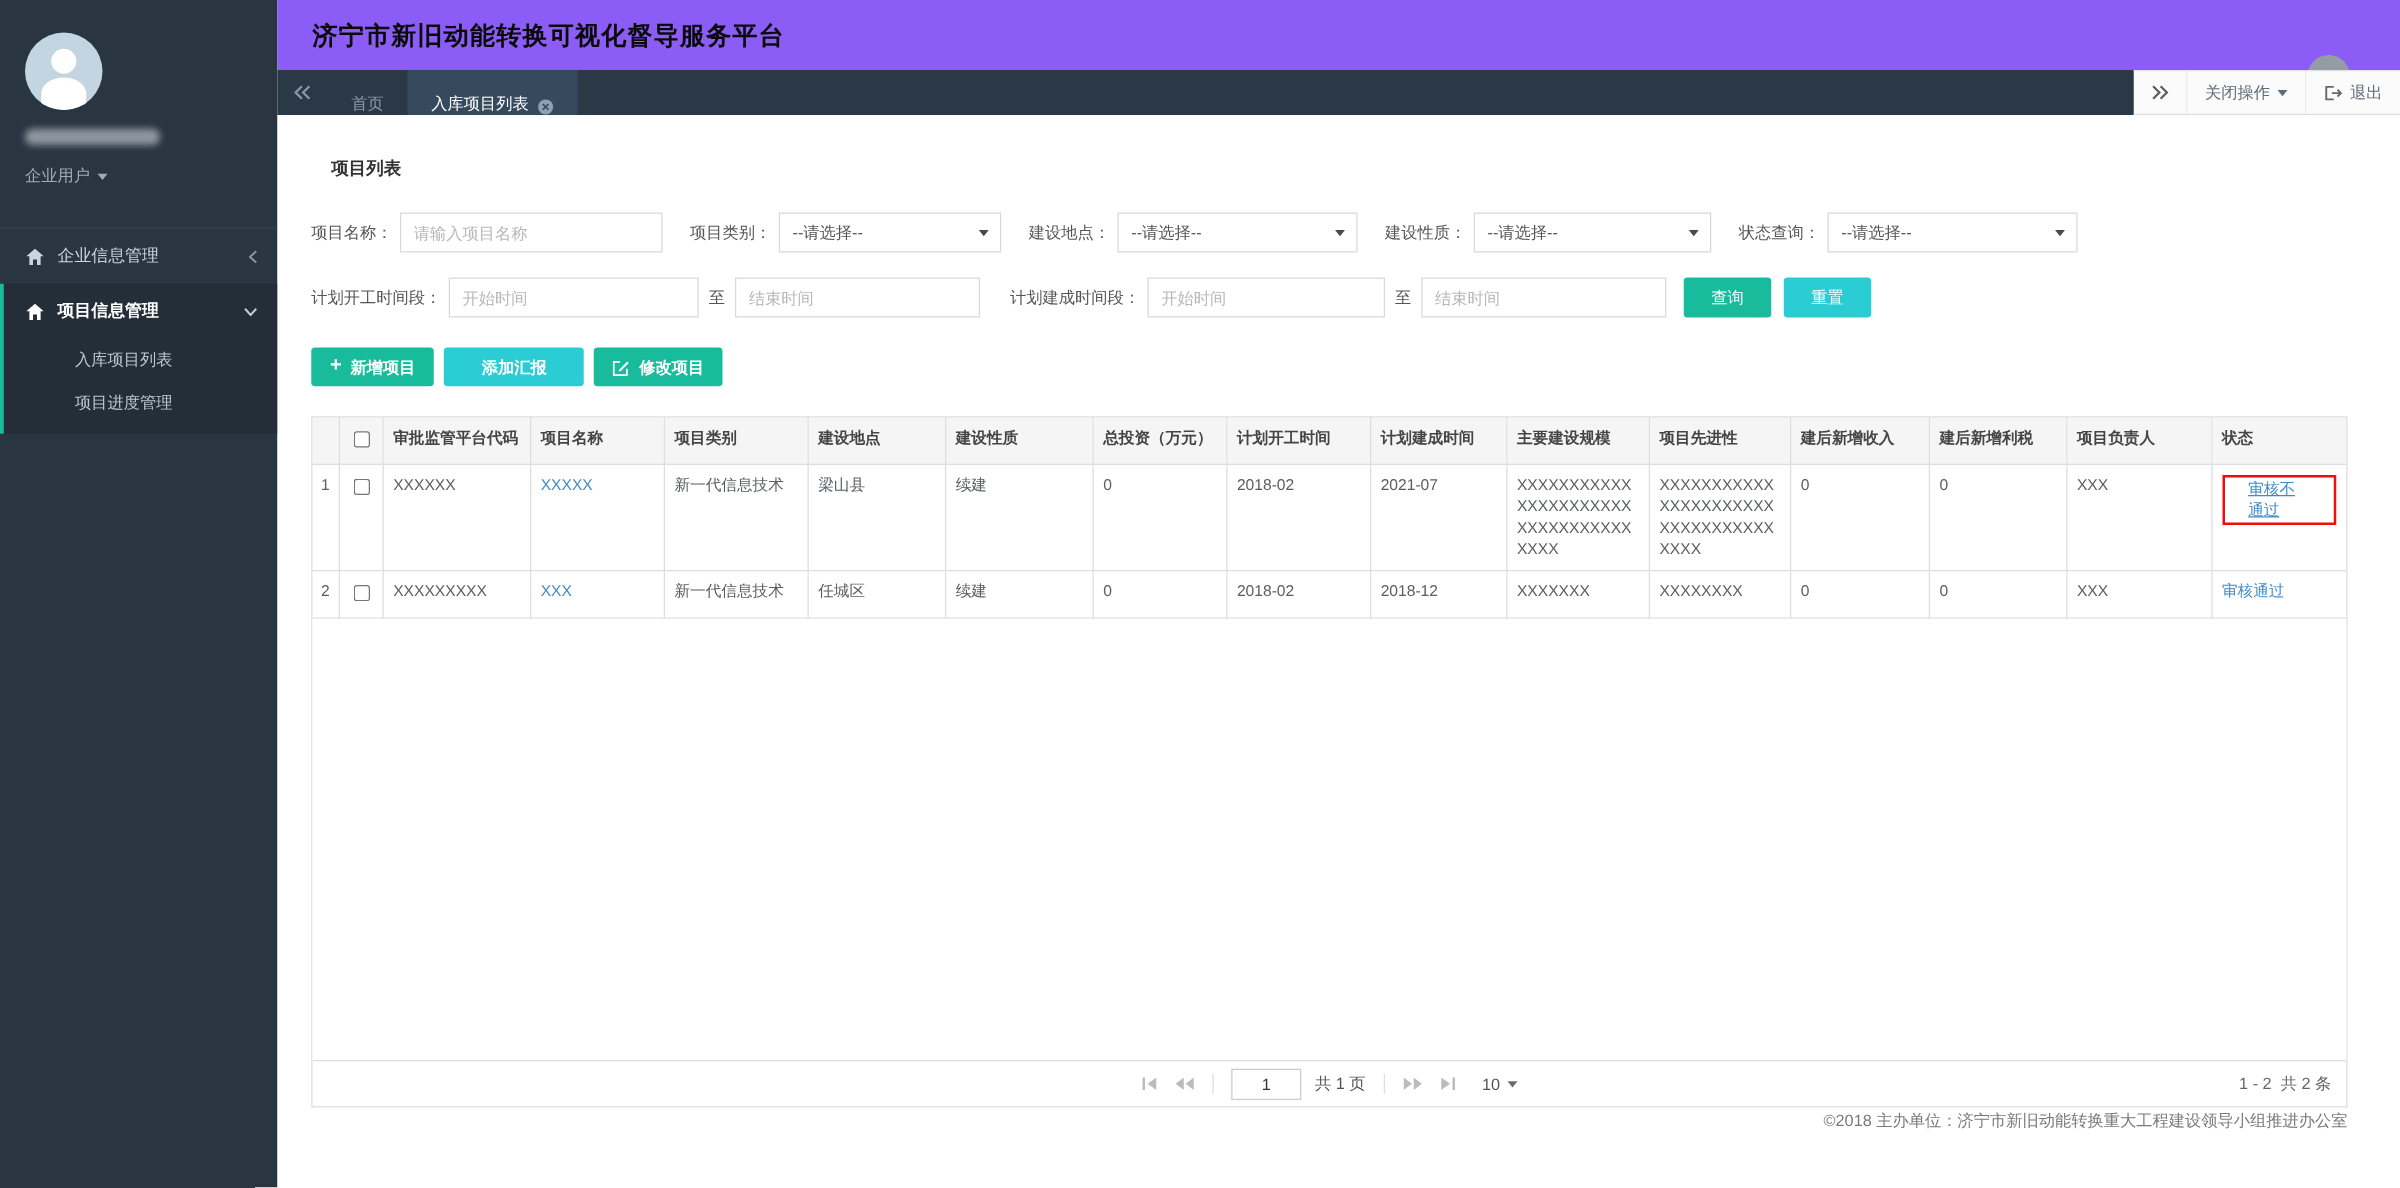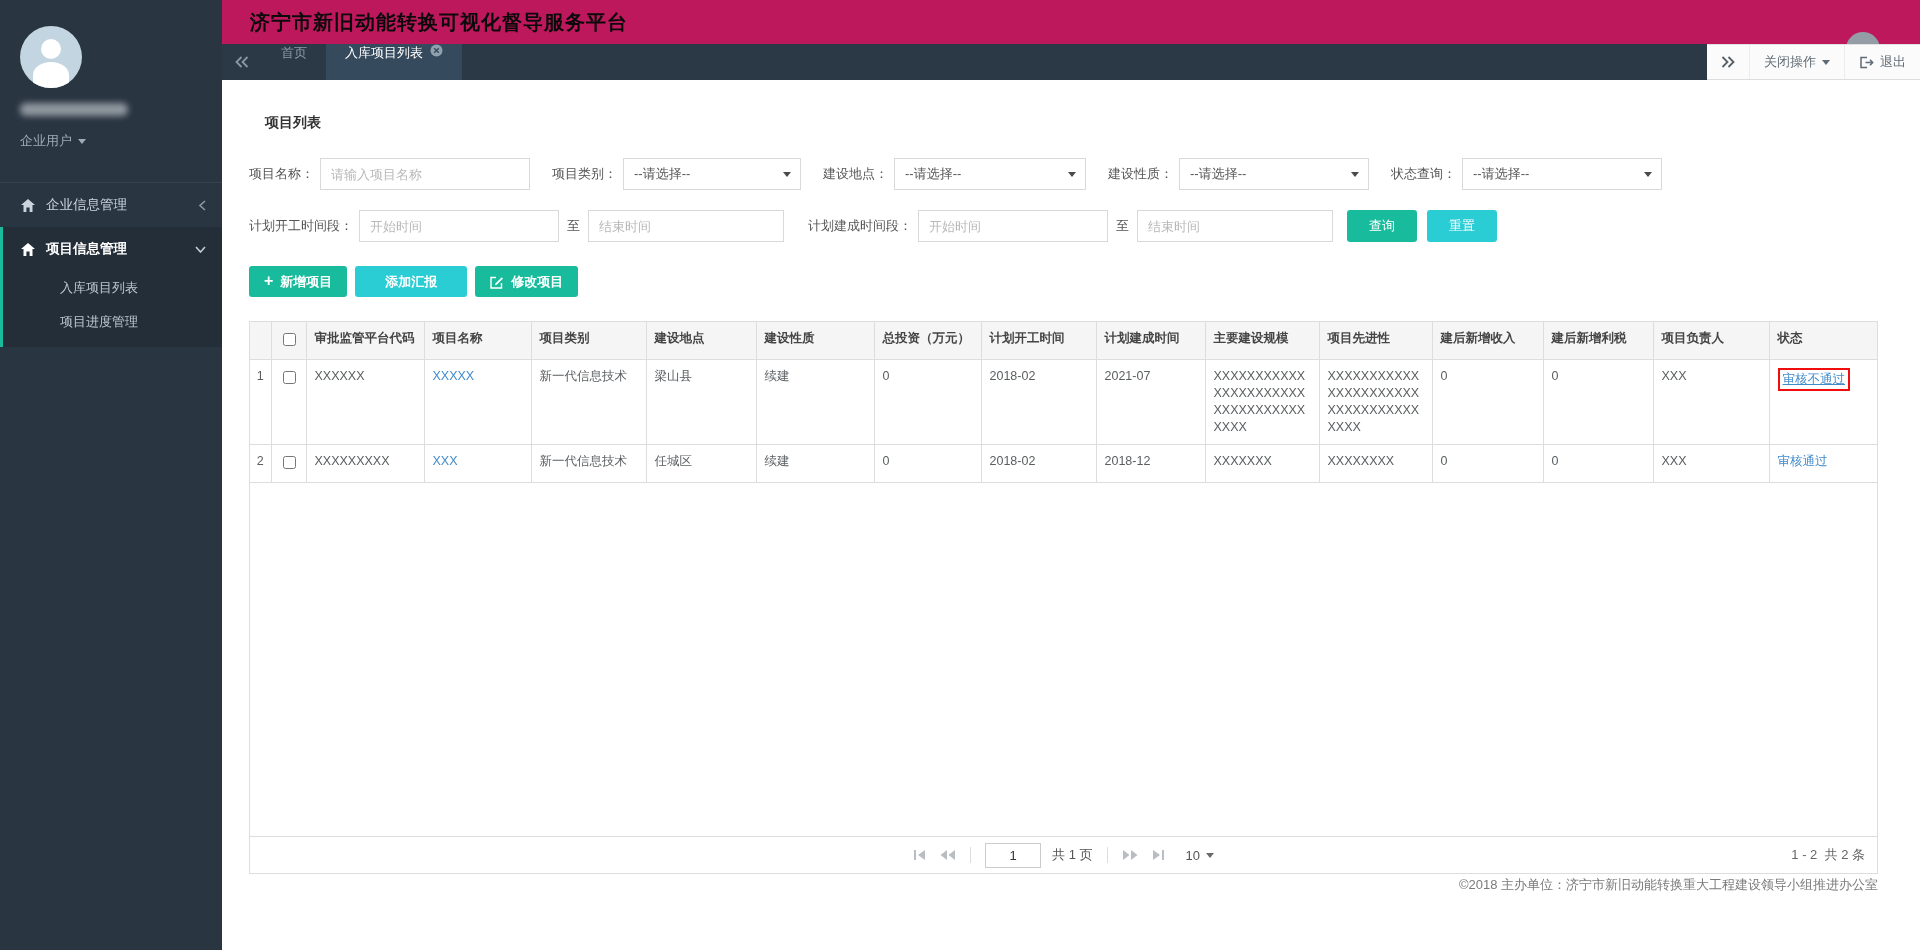--- a/index.html
+++ b/index.html
@@ -24,27 +24,27 @@
   .nav-item { height:44px; display:flex; align-items:center; padding:0 16px 0 21px; font-size:13.5px; color:#ccd5dd; cursor:pointer; }
   .nav-item .mi { margin-right:11px; display:flex; }
   .nav-item .chev { margin-left:auto; display:flex; }
   .nav-group.expanded { background:#242e39; border-left:3px solid #1abc9c; }
   .nav-group.expanded .nav-item { padding-left:18px; font-weight:bold; color:#fff; }
   .subnav { padding-bottom:8px; }
   .sub-item { height:34px; line-height:34px; padding-left:57px; font-size:13px; color:#bcc7d1; cursor:pointer; }
 
   
   .main { flex:1; min-width:0; display:flex; flex-direction:column; }
-  .titlebar { height:44px; background:#be185d; display:flex; align-items:center; padding-left:28px; position:relative; overflow:hidden; flex-shrink:0; }
+  .titlebar { height:56px; background:#8b5cf6; display:flex; align-items:center; padding-left:28px; position:relative; overflow:hidden; flex-shrink:0; }
   .titlebar .ttl { font-size:20px; font-weight:bold; color:#0a0a0a; letter-spacing:1px; }
   .peek-circle { position:absolute; right:40px; bottom:-22px; width:34px; height:34px; border-radius:50%; background:#949da5; }
 
   .tabstrip { height:36px; background:#2b3947; display:flex; align-items:stretch; flex-shrink:0; }
   .tab-collapse { width:40px; display:flex; align-items:center; justify-content:center; cursor:pointer; }
-  .tab { padding:0 19px; display:flex; align-items:flex-start; font-size:13px; color:#8d9aa6; cursor:pointer; }
+  .tab { padding:0 19px; display:flex; align-items:flex-end; font-size:13px; color:#8d9aa6; cursor:pointer; }
   .tab.active { background:#364a5e; color:#fff; gap:7px; }
   .strip-right { margin-left:auto; background:#fbfbfb; border-top:1px solid #e2e2e2; border-bottom:1px solid #dddddd; display:flex; align-items:stretch; }
   .strip-btn { display:flex; align-items:center; justify-content:center; font-size:13px; color:#5f6b75; padding:0 14px; border-left:1px solid #ececec; cursor:pointer; gap:6px; white-space:nowrap; }
   .strip-btn .caret-down { border-top-color:#5f6b75; }
 
   .content { flex:1; background:#fff; padding:34px 42px 0 27px; position:relative; }
   .section-title { font-size:14px; font-weight:bold; color:#333; margin:0 0 26px 16px; }
 
   .filter-row { display:flex; align-items:center; margin-bottom:20px; font-size:13px; color:#555; }
   .f-label { white-space:nowrap; margin-right:6px; }
@@ -67,21 +67,21 @@
   
   .grid-box { border:1px solid #ddd; height:553px; display:flex; flex-direction:column; background:#fff; }
   table.grid { border-collapse:collapse; width:100%; table-layout:fixed; font-size:12.5px; color:#5a5e60; }
   .grid th, .grid td { border-right:1px solid #ddd; border-bottom:1px solid #ddd; padding:8px; text-align:left; vertical-align:top; overflow:hidden; line-height:17px; }
   .grid th:last-child, .grid td:last-child { border-right:none; }
   .grid thead th { background:#f5f5f6; font-weight:bold; color:#454545; white-space:nowrap; height:33px; padding:8px; }
   .cell-center { text-align:center !important; padding:8px 2px !important; }
   .pre-wrap { white-space:pre-line; }
   a.tbl-link { color:#428bca; text-decoration:none; cursor:pointer; }
   a.tbl-link.u { text-decoration:underline; }
-  .red-note { display:inline-block; border:2px solid #f10d0d; padding:1px 3px; }
+  .red-note { display:inline-block; border:2px solid #f10d0d; padding:1px 19px; }
   .grid-filler { flex:1; background:#fff; }
 
   .pager { height:37px; border-top:1px solid #ddd; display:flex; align-items:center; justify-content:center; position:relative; font-size:13px; color:#666; flex-shrink:0; }
   .pager .grp { display:flex; align-items:center; gap:11px; }
   .pg-btn { display:flex; align-items:center; cursor:pointer; }
   .pg-divider { width:1px; height:16px; background:#ddd; margin:0 3px; }
   .pg-input { width:56px; height:25px; border:1px solid #ccc; text-align:center; font-size:13px; color:#333; }
   .pg-label { white-space:pre; color:#555; }
   .pg-size { display:flex; align-items:center; gap:6px; color:#555; cursor:pointer; margin-left:10px; }
   .pager .range { position:absolute; right:12px; white-space:pre; color:#666; }

